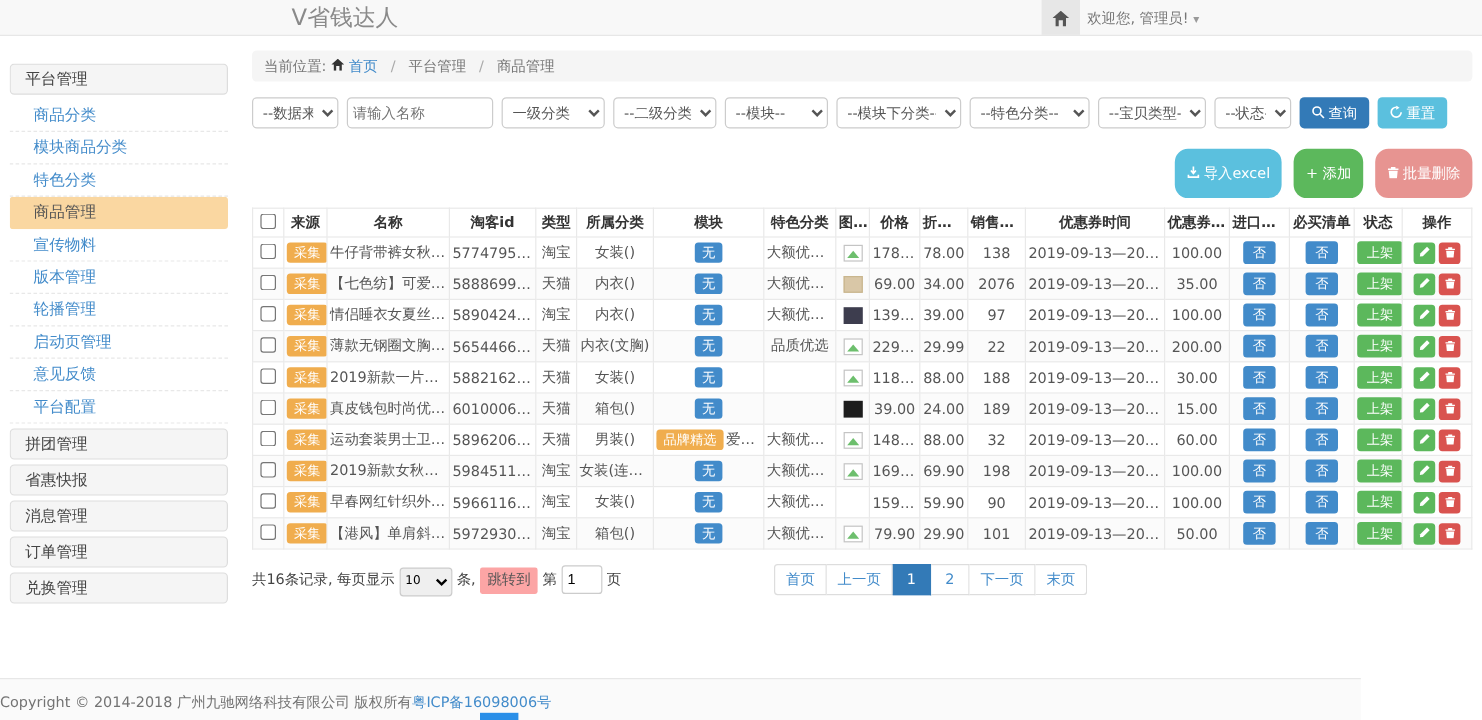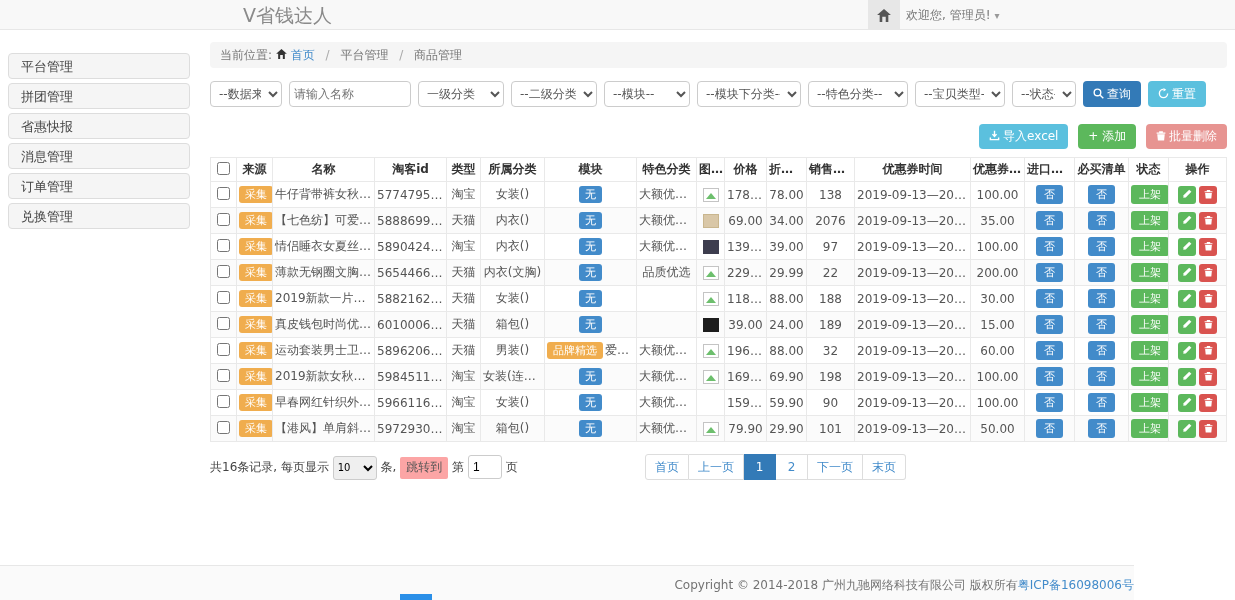--- a/index.html
+++ b/index.html
@@ -38,21 +38,21 @@
     color:#555; font-size:12px; padding:0 4px; background:#fff;
     font-family:"DejaVu Sans","Liberation Sans",sans-serif; }
   .w72{width:72px}.w122{width:122px}.w86{width:86px}.w104{width:104px}.w100{width:100px}.w90{width:90px}.w64{width:64px}
   .btn { height:26px; border:none; border-radius:4px; color:#fff; font-size:12px;
     padding:0 10px; cursor:pointer; font-family:"DejaVu Sans","Liberation Sans",sans-serif; }
   .btn-search { background:#337ab7; }
   .btn-reset  { background:#5bc0de; }
   .btn svg { vertical-align:-1px; margin-right:3px; }
 
   .toolbar { margin-top:17px; text-align:right; }
-  .toolbar .btn { margin-left:6px; height:25px; }
+  .toolbar .btn { margin-left:6px; height:41px;border-radius:11px; }
   .btn-import { background:#5bc0de; }
   .btn-add    { background:#5cb85c; }
   .btn-del    { background:#d9534f; opacity:.62; }
 
   
   table { width:100%; border-collapse:collapse; margin-top:8px; table-layout:fixed; }
   th, td { border:1px solid #e9e9e9; text-align:center; font-size:12px; padding:0 2px;
     overflow:hidden; white-space:nowrap; text-overflow:ellipsis; }
   th { height:24px; font-weight:bold; color:#333; background:#fff; }
   td { height:26px; color:#555; }
@@ -90,38 +90,60 @@
   .pager { position:absolute; left:435px; top:0; display:flex; }
   .pager button { min-width:32px; height:26px; padding:0 9px; background:#fff; color:#428bca;
     border:1px solid #ddd; border-left:none; cursor:pointer; font-size:12px;
     font-family:"DejaVu Sans","Liberation Sans",sans-serif; }
   .pager button:first-child { border-left:1px solid #ddd; border-radius:3px 0 0 3px; }
   .pager button:last-child { border-radius:0 3px 3px 0; }
   .pager button.active { background:#337ab7; color:#fff; border-color:#337ab7; }
 
   
   .footer { position:absolute; left:0; top:565px; width:1134px; height:35px; background:#fafafa;
-    border-top:1px solid #e7e7e7; text-align:right; padding-top:11px; color:#737373; z-index:5; }
+    border-top:1px solid #e7e7e7; text-align:left; padding-top:11px; color:#737373; z-index:5; }
   .footer a { color:#428bca; text-decoration:none; cursor:pointer; }
   .blue-artifact { position:absolute; left:400px; top:594px; width:32px; height:6px;
     background:#2a8fe8; z-index:6; }
 </style>
 </head>
 <body>
 
 <div class="topbar">
   <span class="brand">V省钱达人</span>
   <span class="home-box"><svg width="14" height="13" viewBox="0 0 16 15">
         <path d="M8 0 L16 7 H13 V15 H10 V9 H6 V15 H3 V7 H0 Z" fill="#555"></path>
       </svg></span>
   <span class="welcome"><span>欢迎您, 管理员!</span><span class="caret">▾</span></span>
 </div>
 
 <div class="sidebar">
   <div class="panel-head">平台管理</div>
+  <div class="submenu">
+
+      <div class="submenu-item">商品分类</div>
+
+      <div class="submenu-item">模块商品分类</div>
+
+      <div class="submenu-item">特色分类</div>
+
+      <div class="submenu-item active">商品管理</div>
+
+      <div class="submenu-item">宣传物料</div>
+
+      <div class="submenu-item">版本管理</div>
+
+      <div class="submenu-item">轮播管理</div>
+
+      <div class="submenu-item">启动页管理</div>
+
+      <div class="submenu-item">意见反馈</div>
+
+      <div class="submenu-item">平台配置</div>
+    </div>
   <div>
 
       <div class="panel-head">拼团管理</div>
 
       <div class="panel-head">省惠快报</div>
 
       <div class="panel-head">消息管理</div>
 
       <div class="panel-head">订单管理</div>
 
@@ -373,21 +395,21 @@
         <tr>
           <td><input type="checkbox" style=""></td>
           <td><span class="badge orange">采集</span></td>
           <td>运动套装男士卫衣初秋...</td>
           <td>589620659791</td>
           <td>天猫</td>
           <td>男装()</td>
           <td><span class="badge orange">品牌精选</span><span class="mtext">爱上运动</span></td>
           <td>大额优惠券</td>
           <td><span class="thumb broken"></span></td>
-          <td>196.14</td>
+          <td>148.00</td>
           <td>88.00</td>
           <td>32</td>
           <td>2019-09-13—2019-09-15</td>
           <td>60.00</td>
           <td><button class="mini blue">否</button></td>
           <td><button class="mini blue">否</button></td>
           <td><button class="mini green">上架</button></td>
           <td><button class="op green"><svg width="10" height="10" viewBox="0 0 16 16">
                 <path d="M11.5 1 L15 4.5 L6 13.5 L2 14 L2.5 10 Z" fill="#fff"></path>
               </svg></button><button class="op red"><svg width="9" height="10" viewBox="0 0 16 16">

